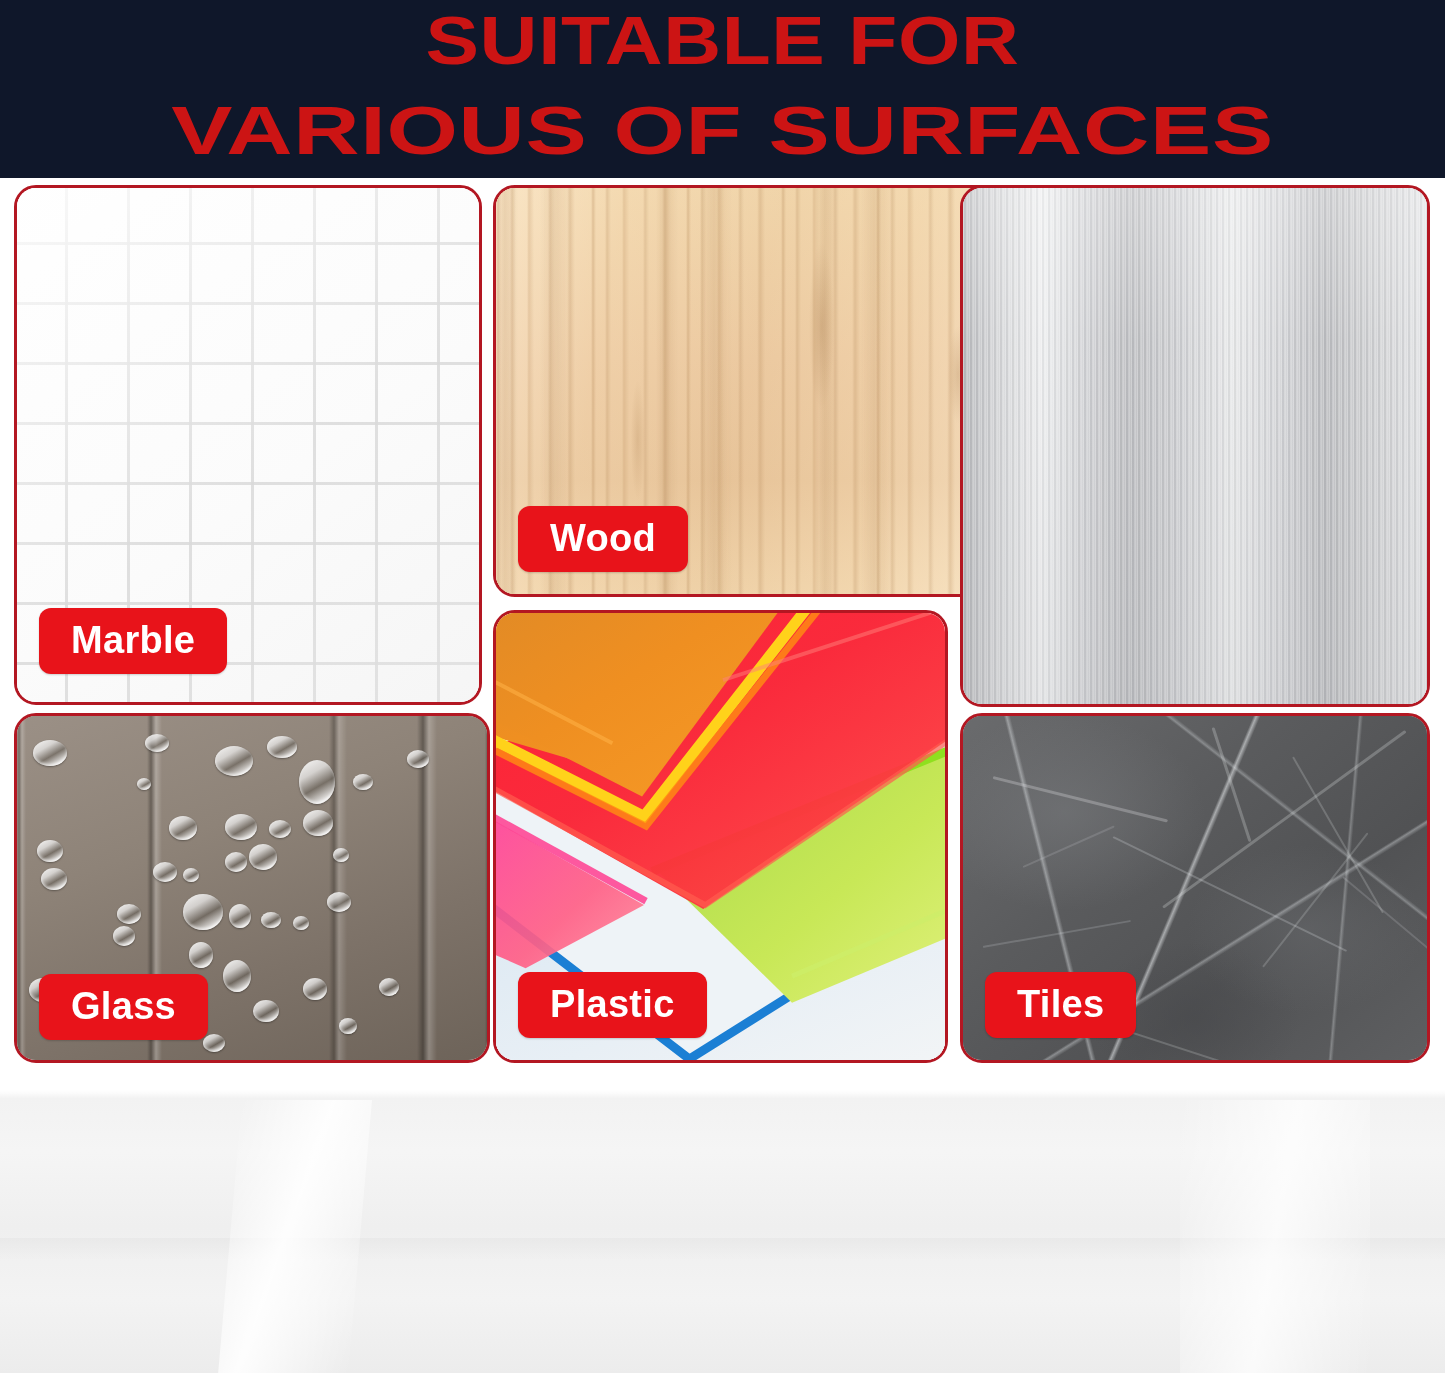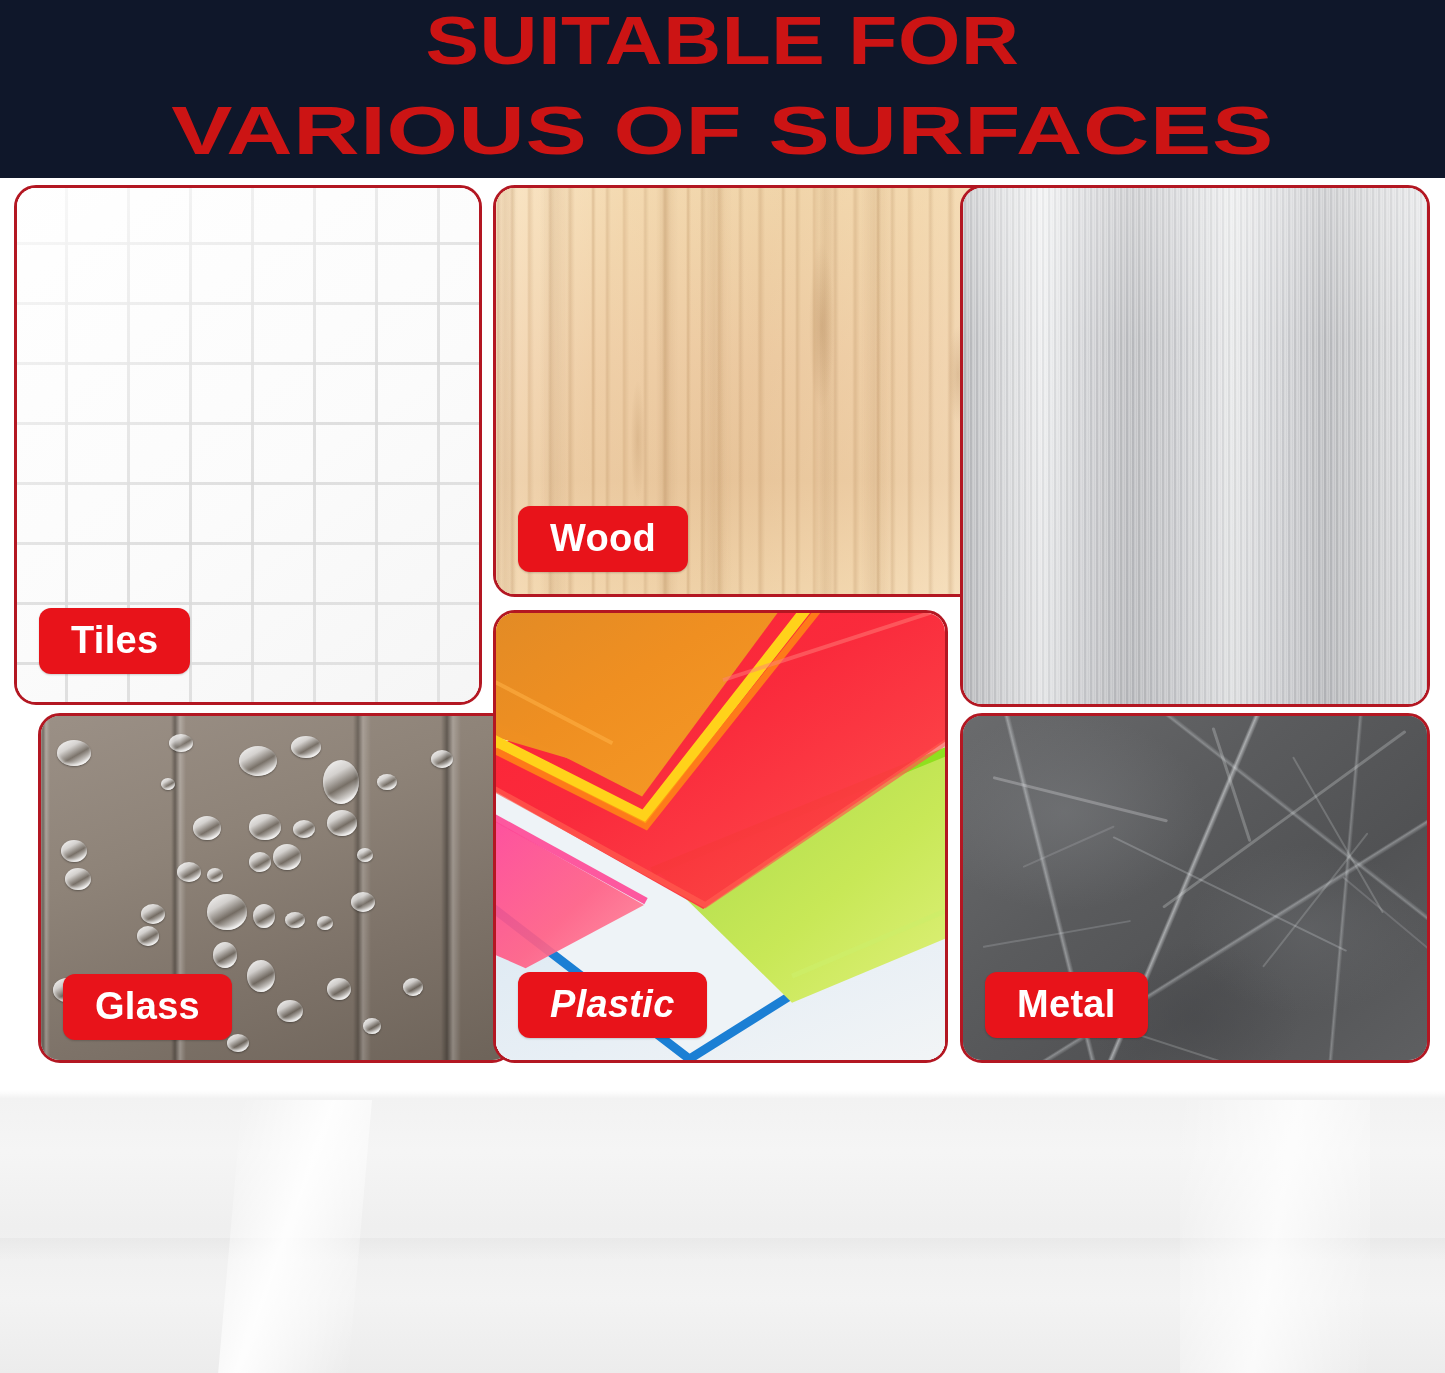--- a/index.html
+++ b/index.html
@@ -82,22 +82,22 @@
     letter-spacing: 0.3px;
     z-index: 5;
     white-space: nowrap;
     box-shadow: 0 1px 2px rgba(0,0,0,0.18);
   }
 
   
   #panel-tiles   { left: 14px;  top: 7px;   width: 468px; height: 520px; }
   #panel-wood    { left: 493px; top: 7px;   width: 531px; height: 412px; }
   #panel-metal   { left: 960px; top: 7px;   width: 470px; height: 522px; }
-  #panel-glass   { left: 14px;  top: 535px; width: 476px; height: 350px; margin-left: 24px; }
-  #panel-plastic { left: 493px; top: 432px; width: 455px; height: 453px; font-style: italic; }
+  #panel-glass   { left: 14px;  top: 535px; width: 476px; height: 350px; }
+  #panel-plastic { left: 493px; top: 432px; width: 455px; height: 453px; }
   #panel-marble  { left: 960px; top: 535px; width: 470px; height: 350px; }
 
   #badge-tiles   { bottom: 28px; }
   #badge-wood    { bottom: 22px; }
   #badge-metal   { bottom: 24px; }
   #badge-glass   { bottom: 20px; }
   #badge-plastic { bottom: 22px; }
   #badge-marble  { bottom: 22px; }
 
   
@@ -259,21 +259,21 @@
 
 <div id="headline">
   <span class="title-line" id="title-line-1">SUITABLE FOR</span>
   <span class="title-line" id="title-line-2">VARIOUS OF SURFACES</span>
 </div>
 
 <div id="panel-grid">
 
   <div class="panel" id="panel-tiles">
     <div class="panel-surface tex-tiles"></div>
-    <div class="surface-badge" id="badge-tiles">Tiles</div>
+    <div class="surface-badge" id="badge-tiles">Marble</div>
   </div>
 
   <div class="panel" id="panel-wood">
     <div class="panel-surface tex-wood"></div>
     <div class="surface-badge" id="badge-wood">Wood</div>
   </div>
 
   <div class="panel" id="panel-metal">
     <div class="panel-surface tex-metal"></div>
   </div>
@@ -382,21 +382,21 @@
       <div class="vein" style="left:250px; top:10px;  width:120px; height:3px; transform:rotate(72deg);  opacity:0.5;"></div>
       <div class="vein" style="left:150px; top:120px; width:260px; height:2px; transform:rotate(26deg);  opacity:0.45;"></div>
       <div class="vein" style="left:200px; top:190px; width:300px; height:3px; transform:rotate(-36deg); opacity:0.5;"></div>
       <div class="vein" style="left:330px; top:40px;  width:180px; height:2px; transform:rotate(60deg);  opacity:0.4;"></div>
       <div class="vein" style="left:20px;  top:230px; width:150px; height:2px; transform:rotate(-10deg); opacity:0.35;"></div>
       <div class="vein" style="left:90px;  top:290px; width:200px; height:2px; transform:rotate(18deg);  opacity:0.4;"></div>
       <div class="vein" style="left:300px; top:250px; width:170px; height:2px; transform:rotate(-52deg); opacity:0.38;"></div>
       <div class="vein" style="left:380px; top:160px; width:120px; height:2px; transform:rotate(40deg);  opacity:0.32;"></div>
       <div class="vein" style="left:60px;  top:150px; width:100px; height:2px; transform:rotate(-24deg); opacity:0.3;"></div>
     </div>
-    <div class="surface-badge" id="badge-marble">Metal</div>
+    <div class="surface-badge" id="badge-marble">Tiles</div>
   </div>
 
 </div>
 
 <div id="product-area">
   <div id="product-highlight"></div>
   <div id="product-band"></div>
   <div id="product-sheen-1"></div>
   <div id="product-sheen-2"></div>
 </div>

